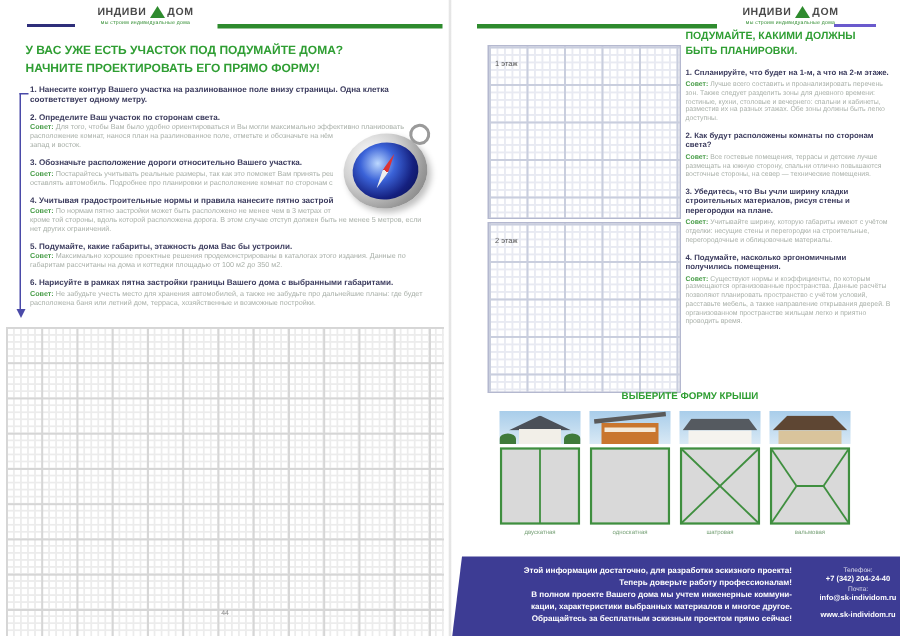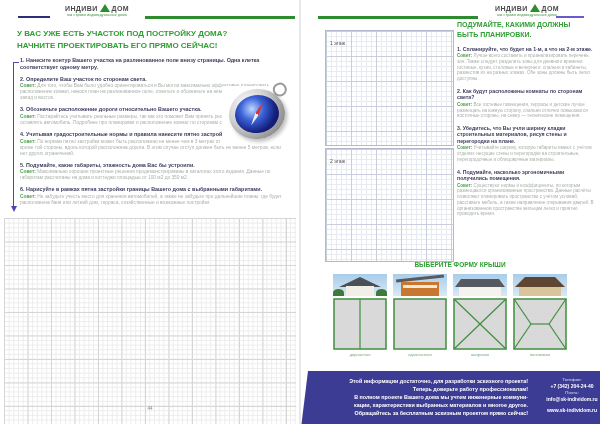--- a/index.html
+++ b/index.html
@@ -118,22 +118,22 @@
     <div class="logo-row">
       <span class="logo-txt">ИНДИВИ</span>
       <span class="logo-roof"></span>
       <span class="logo-txt">ДОМ</span>
     </div>
     <div class="logo-tag">мы строим индивидуальные дома</div>
   </div>
   <div class="hline green" style="left:145px;top:16px;width:150px;"></div>
 
   <div class="headline">
-    <span>У ВАС УЖЕ ЕСТЬ УЧАСТОК ПОД ПОСТРОЙКУ ДОМА?</span>
-    <span>НАЧНИТЕ ПРОЕКТИРОВАТЬ ЕГО ПРЯМО СЕЙЧАС!</span>
+    <span>У ВАС УЖЕ ЕСТЬ УЧАСТОК ПОД ПОДУМАЙТЕ ДОМА?</span>
+    <span>НАЧНИТЕ ПРОЕКТИРОВАТЬ ЕГО ПРЯМО ФОРМУ!</span>
   </div>
 
   <div class="guide-line"></div>
   <div class="guide-arrow"></div>
 
   <div class="list-left">
     <div class="item">
       <div class="item-title">1. Нанесите контур Вашего участка на разлинованное поле внизу страницы. Одна клетка соответствует одному метру.</div>
     </div>
     <div class="item">

